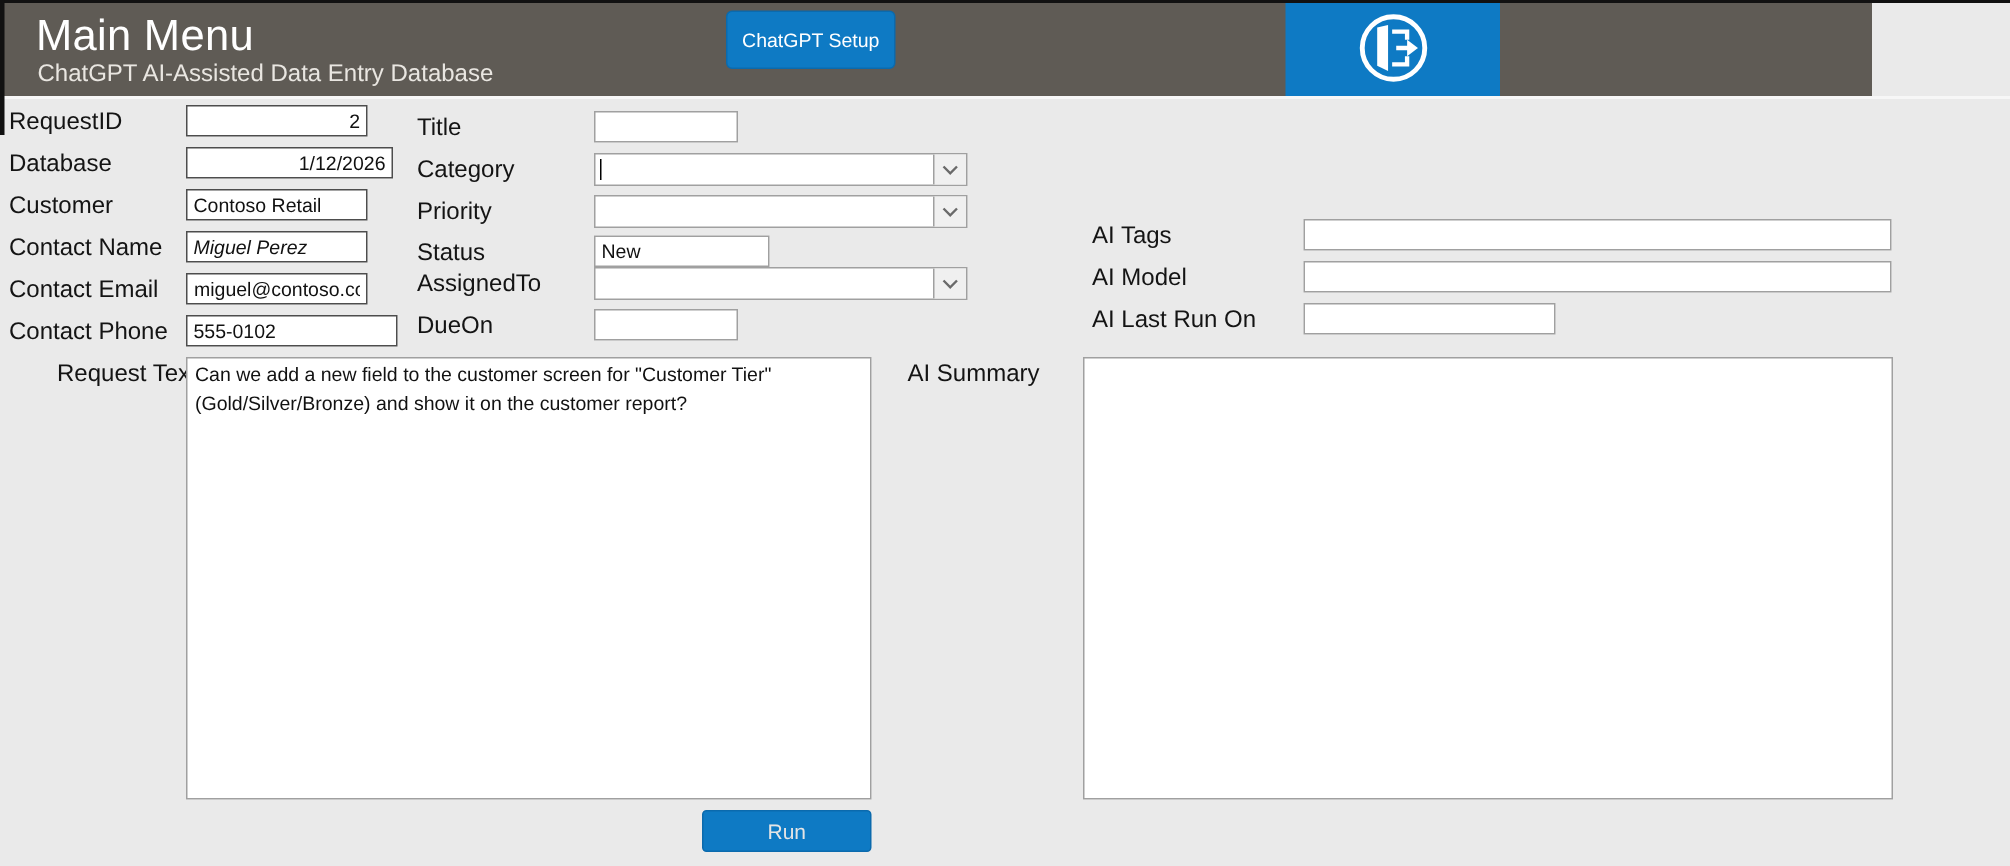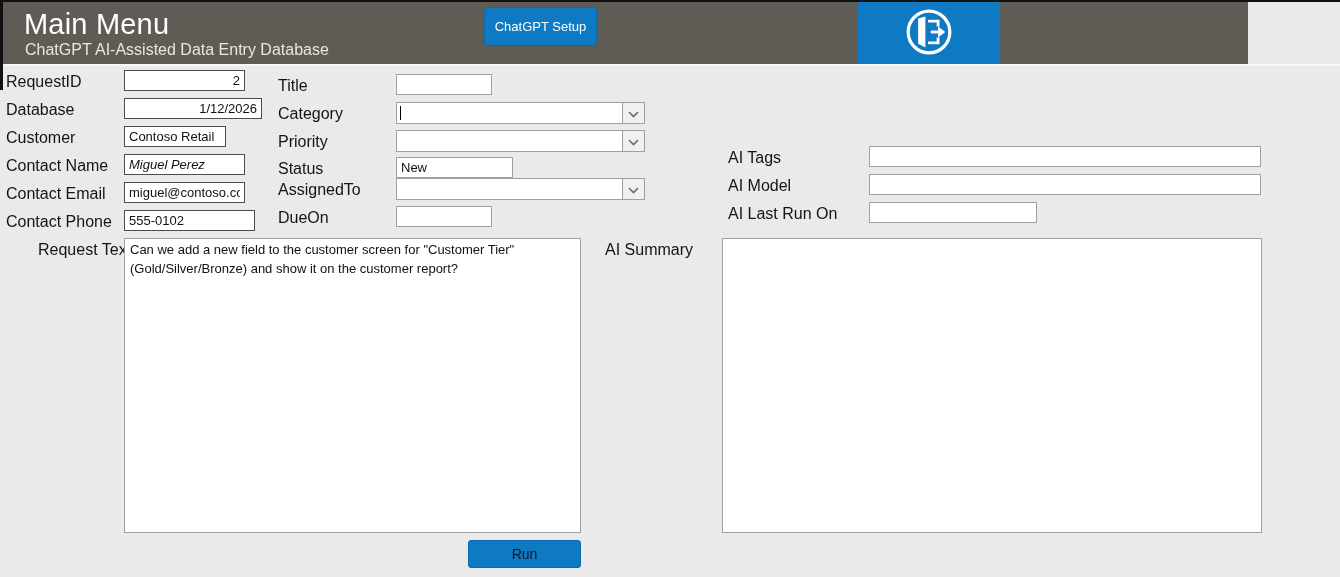--- a/index.html
+++ b/index.html
@@ -61,21 +61,21 @@
   .caret-line { position:absolute; left:3px; top:3px; width:1px; height:14px; background:#000; }
 
   .tarea {
     position:absolute; background:#ffffff; border:1px solid #a0a0a0;
     font-family:"Liberation Sans", sans-serif; font-size:13px; color:#111;
     padding:2px 5px; resize:none; outline:none; line-height:1.45;
   }
   .run-btn {
     position:absolute; left:468px; top:540px; width:113px; height:28px;
     background:#0e7ac4; border:1px solid #0b6aad; border-radius:3px;
-    color:#0f172a; font-size:14px; font-family:"Liberation Sans", sans-serif;
+    color:#e5e5e5; font-size:14px; font-family:"Liberation Sans", sans-serif;
     display:flex; align-items:center; justify-content:center; cursor:pointer;
   }
 </style>
 </head>
 <body>
 
 <div class="top-edge"></div>
 <div class="left-edge"></div>
 
 <div class="header">
@@ -96,30 +96,30 @@
 </div>
 <div class="header-sep"></div>
 
 <div class="label" style="left:6px; top:73px;">RequestID</div>
 <input class="inp r" style="left: 124px; top: 70px; width: 121px;" value="2">
 
 <div class="label" style="left:6px; top:101px;">Database</div>
 <input class="inp r" style="left: 124px; top: 98px; width: 138px;" value="1/12/2026">
 
 <div class="label" style="left:6px; top:129px;">Customer</div>
-<input class="inp" style="left: 124px; top: 126px; width: 102px;" value="Contoso Retail">
+<input class="inp" style="left: 124px; top: 126px; width: 121px;" value="Contoso Retail">
 
 <div class="label" style="left:6px; top:157px;">Contact Name</div>
 <input class="inp" style="left: 124px; top: 154px; width: 121px; font-style: italic;" value="Miguel Perez">
 
 <div class="label" style="left:6px; top:185px;">Contact Email</div>
 <input class="inp" style="left: 124px; top: 182px; width: 121px;" value="miguel@contoso.com">
 
 <div class="label" style="left:6px; top:213px;">Contact Phone</div>
-<input class="inp" style="left: 124px; top: 210px; width: 131px;" value="555-0102">
+<input class="inp" style="left: 124px; top: 210px; width: 141px;" value="555-0102">
 
 <div class="label" style="left:6px; top:241px;margin-left:32px;">Request Text</div>
 <textarea class="tarea" style="left: 124px; top: 238px; width: 457px; height: 295px;">Can we add a new field to the customer screen for "Customer Tier"
 (Gold/Silver/Bronze) and show it on the customer report?</textarea>
 
 <div class="label" style="left:278px; top:77px;">Title</div>
 <input class="inp gray" style="left: 396px; top: 74px; width: 96px;" value="">
 
 <div class="label" style="left:278px; top:105px;">Category</div>
 <div class="combo" style="left:396px; top:102px; width:249px;">

